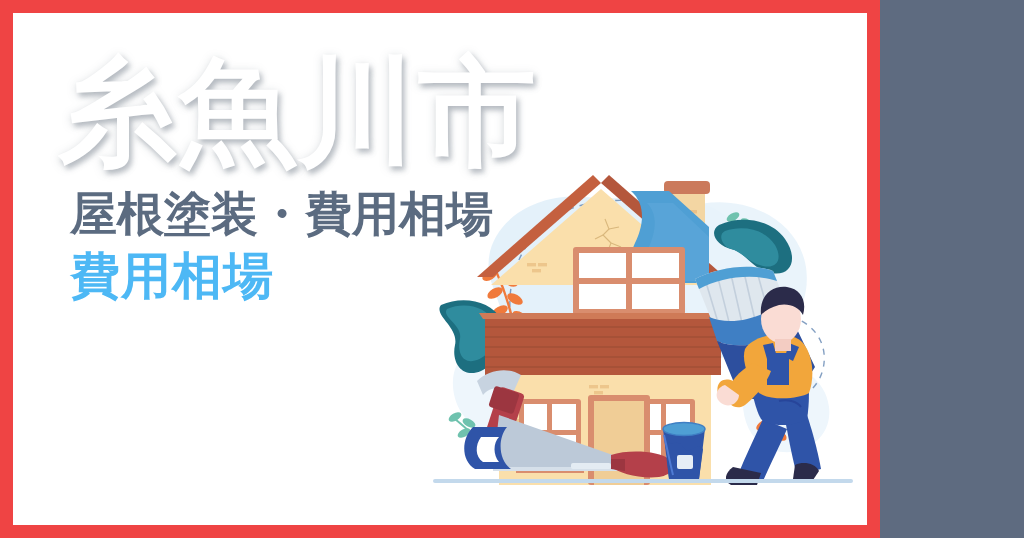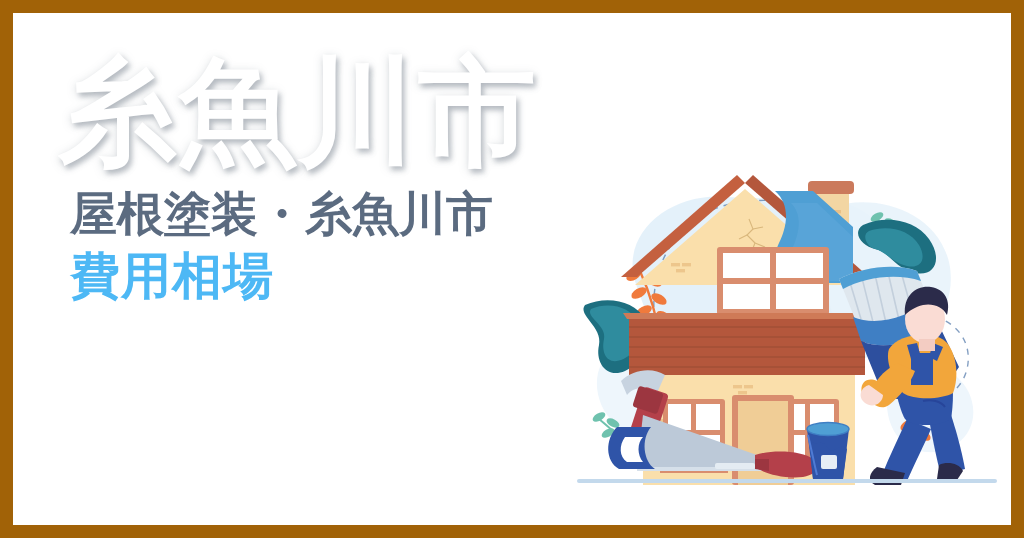--- a/index.html
+++ b/index.html
@@ -4,23 +4,23 @@
 <title>Banner</title>
 <style>
   html,body{margin:0;padding:0;}
   body{
     width:1024px;height:538px;overflow:hidden;
     background:#5e6b80;
     font-family:"Liberation Sans","DejaVu Sans",sans-serif;
   }
   .banner{
     position:relative;
-    width:1024px;height:538px;
+    width:880px;height:538px;
     box-sizing:border-box;
-    background:#a16207;
+    background:#ef4444;
     padding:13px;
   }
   .canvas{
     position:relative;
     width:100%;height:100%;
     background:#ffffff;
     overflow:hidden;
   }
 
   
@@ -72,21 +72,21 @@
   .illo svg{display:block;width:100%;height:100%;}
 </style>
 </head>
 <body>
 
 <div class="banner">
   <div class="canvas">
 
     <div class="text-block">
       <h1 class="title-main">糸魚川市</h1>
-      <div class="title-sub">屋根塗装・糸魚川市</div>
+      <div class="title-sub">屋根塗装・費用相場</div>
       <div class="title-accent">費用相場</div>
     </div>
 
     <div class="illo">
       <svg viewBox="0 0 420 330" xmlns="http://www.w3.org/2000/svg">
 
         <g>
           <path d="M60 120 C40 70 90 25 150 30 C215 35 265 20 300 55 C340 95 330 160 290 190
                    C245 225 190 215 140 215 C85 215 78 168 60 120 Z" fill="#e3f0fa" opacity="0.95"></path>
           <path d="M255 40 C300 25 360 45 372 95 C382 140 350 180 310 185

